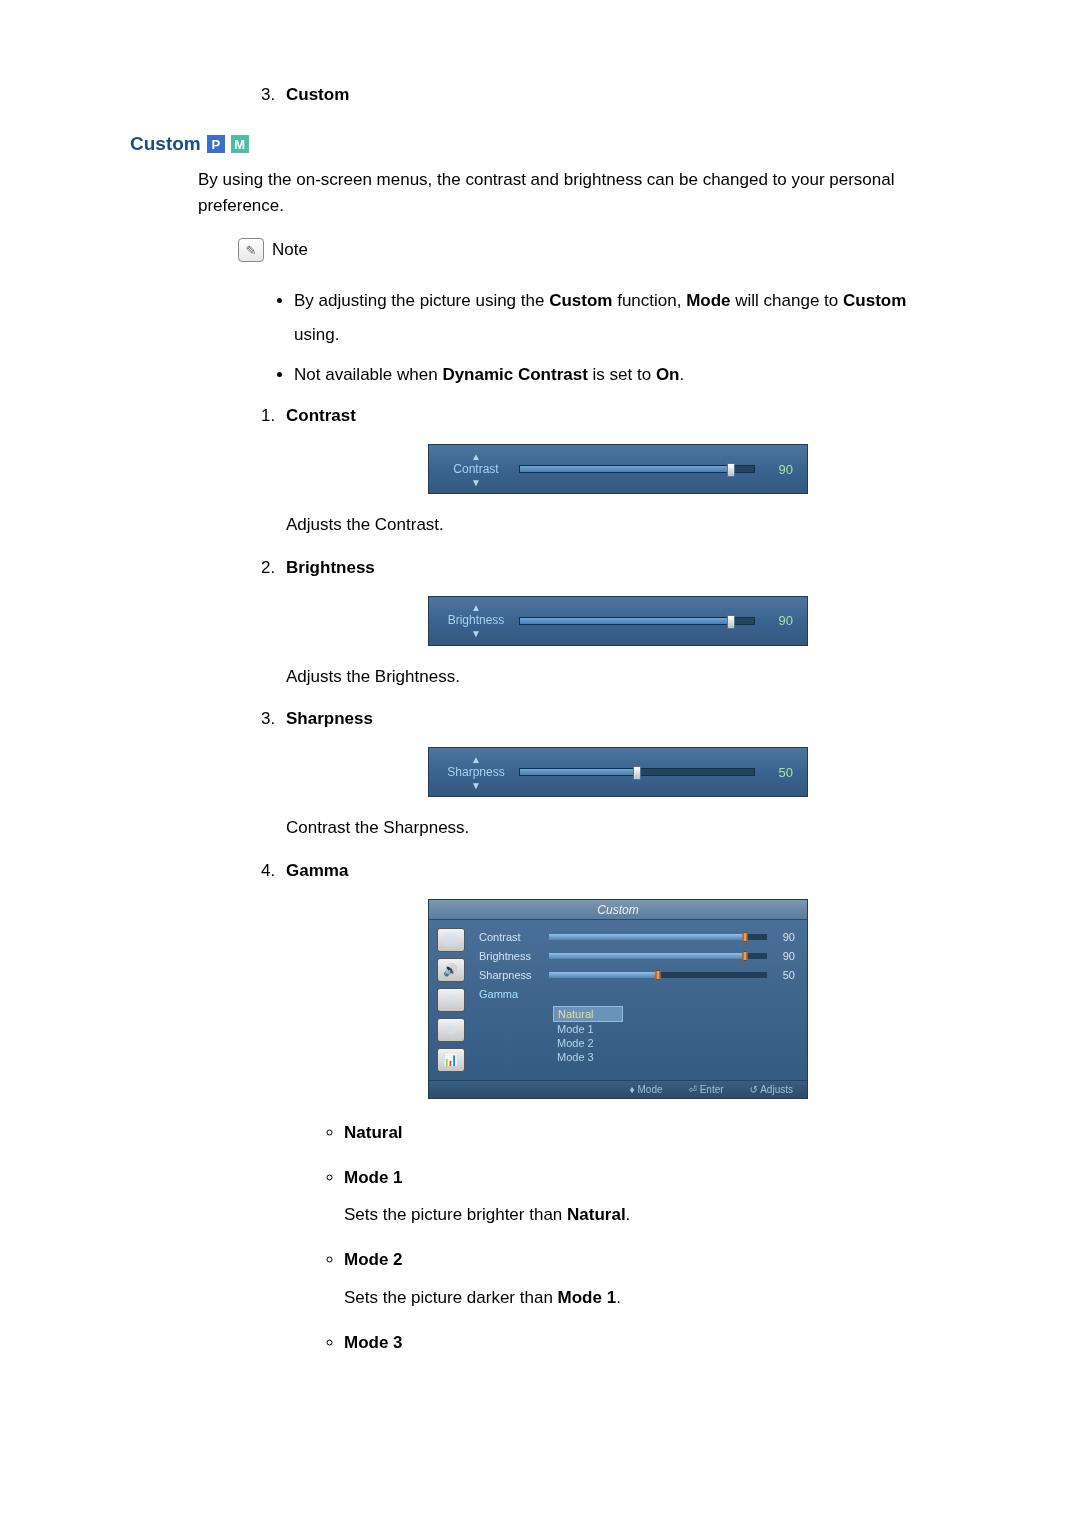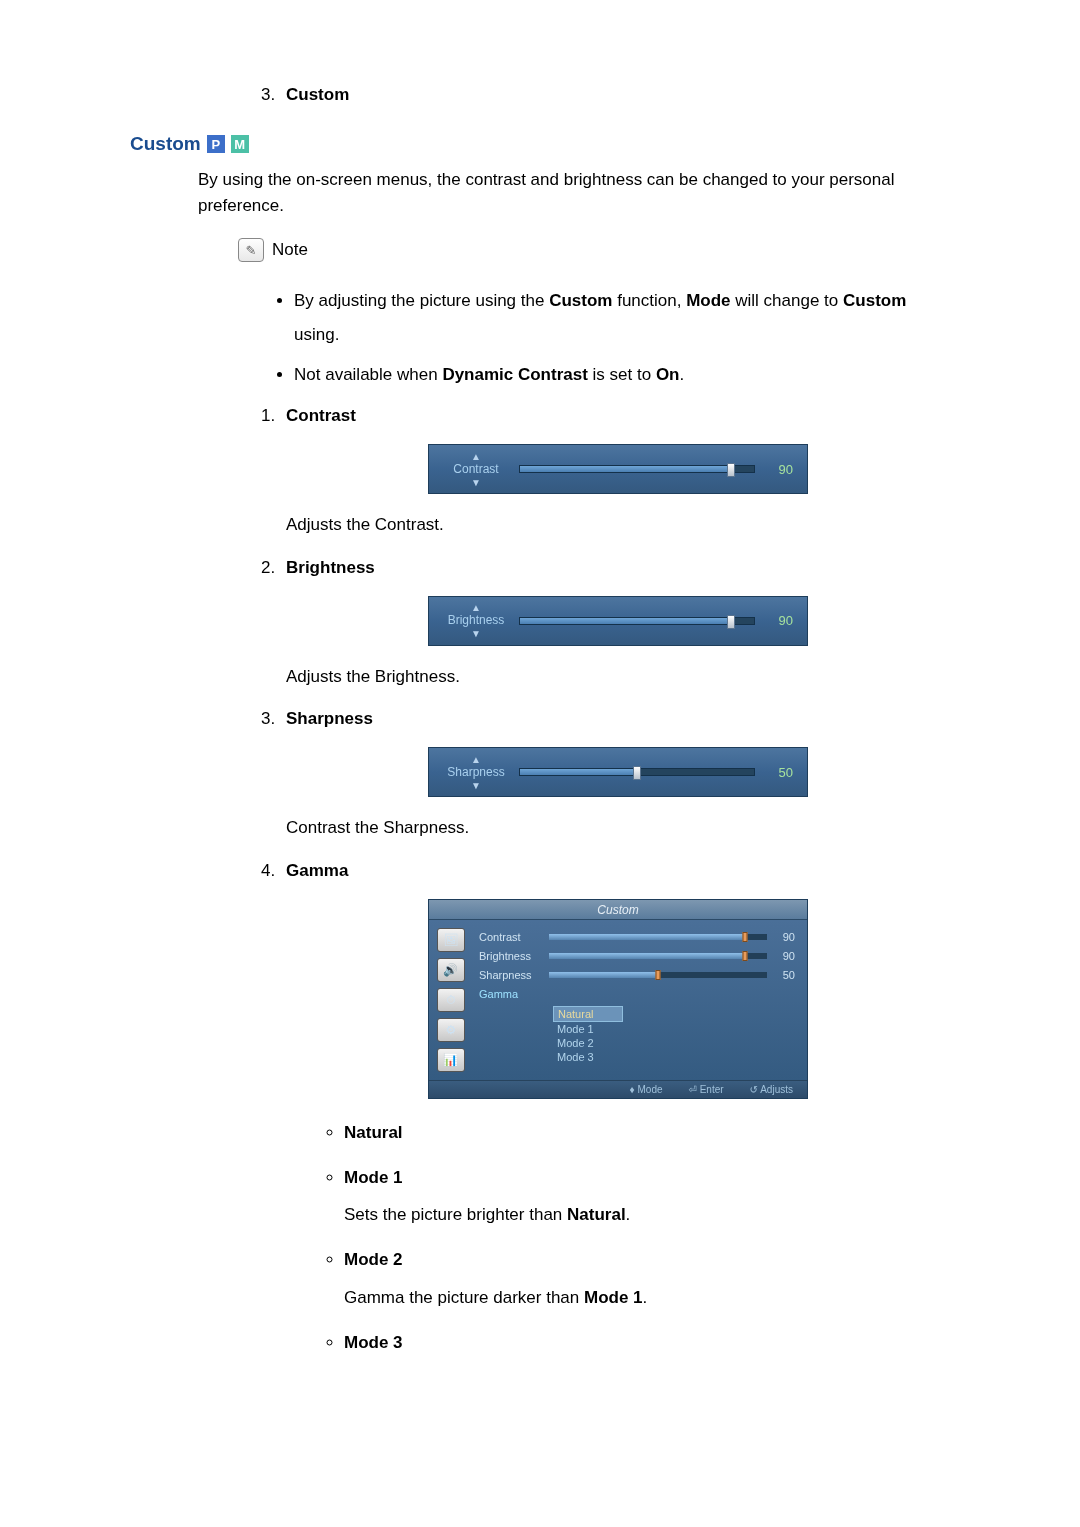--- a/index.html
+++ b/index.html
@@ -408,21 +408,21 @@
       <ul class="gamma-opts">
         <li>
           <span class="opt-title">Natural</span>
         </li>
         <li>
           <span class="opt-title">Mode 1</span>
           <span>Sets the picture brighter than </span><span class="b">Natural</span><span>.</span>
         </li>
         <li>
           <span class="opt-title">Mode 2</span>
-          <span>Gamma the picture darker than </span><span class="b">Mode 1</span><span>.</span>
+          <span>Sets the picture darker than </span><span class="b">Mode 1</span><span>.</span>
         </li>
         <li>
           <span class="opt-title">Mode 3</span>
 
         </li>
       </ul>
     </li>
   </ol>
 
 </div>

